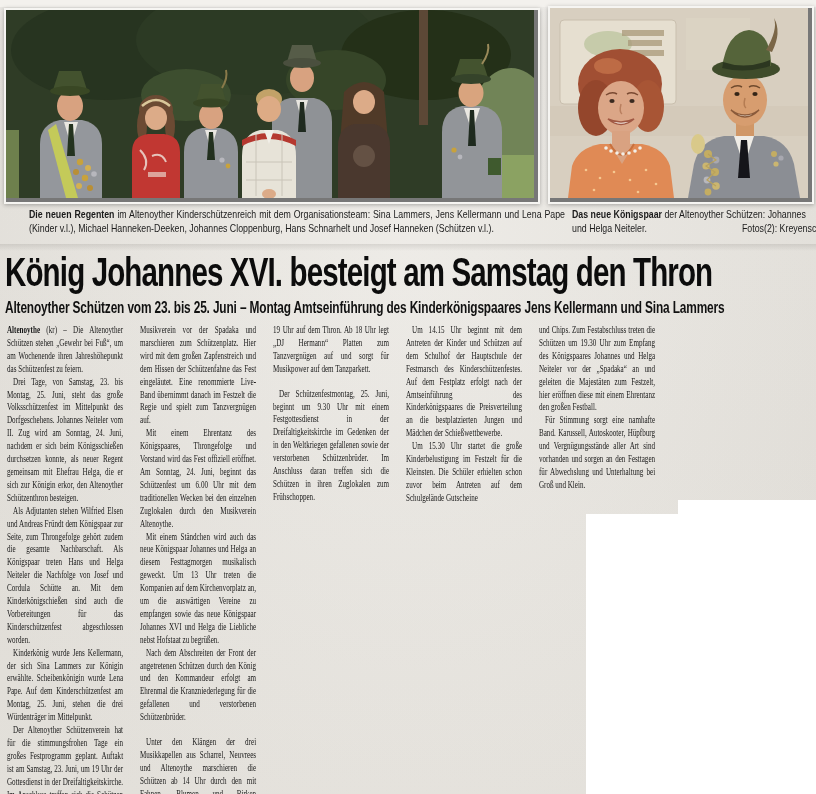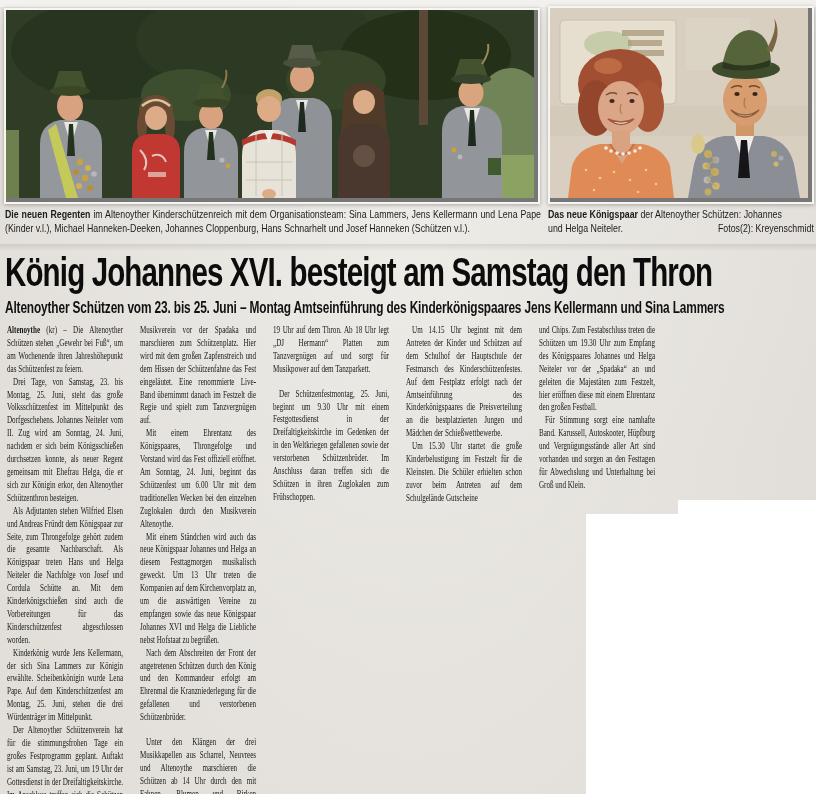--- a/index.html
+++ b/index.html
@@ -18,21 +18,21 @@
   .cutout-br{position:absolute;left:586px;top:514px;width:230px;height:280px;background:#ffffff;}
   .cutout-r{position:absolute;left:678px;top:500px;width:138px;height:20px;background:#ffffff;}
   .crease{position:absolute;left:0;top:244px;width:816px;height:7px;
     background:linear-gradient(180deg,rgba(60,55,50,0.12),rgba(60,55,50,0));}
 
   .photo{position:absolute;border:2px solid #f6f5f2;box-shadow:0 1px 4px rgba(40,40,40,0.35);overflow:hidden;background:#777;}
   .photo-left{left:4px;top:8px;width:532px;height:192px;}
   .photo-right{left:548px;top:6px;width:262px;height:194px;}
   .photo svg{display:block;}
 
-  .caption{position:absolute;color:#1b1b1b;}
+  .caption{position:absolute;color:#1b1b1b;margin-left:24px;}
   .caption-left{left:5px;top:208px;width:536px;height:30px;}
   .caption-right{left:548px;top:208px;width:266px;height:30px;}
   .cap-squeeze{
     transform:scaleX(0.8);transform-origin:0 0;
     font-size:11px;line-height:13.5px;text-align:justify;
   }
   .caption-left .cap-squeeze{width:670px;}
   .caption-right .cap-squeeze{width:300px;text-align:left;}
   .cap-lead{font-weight:bold;}
   .photo-credit{

